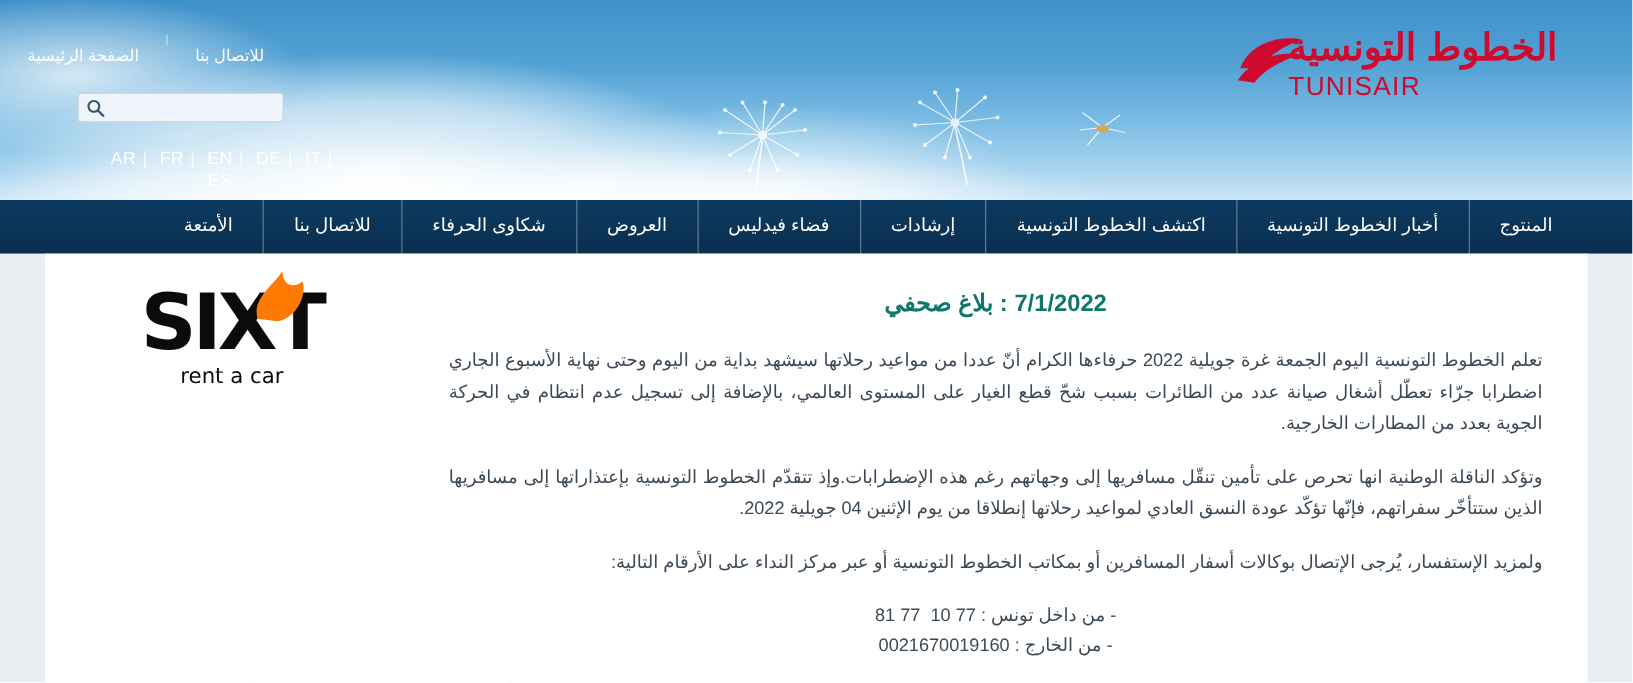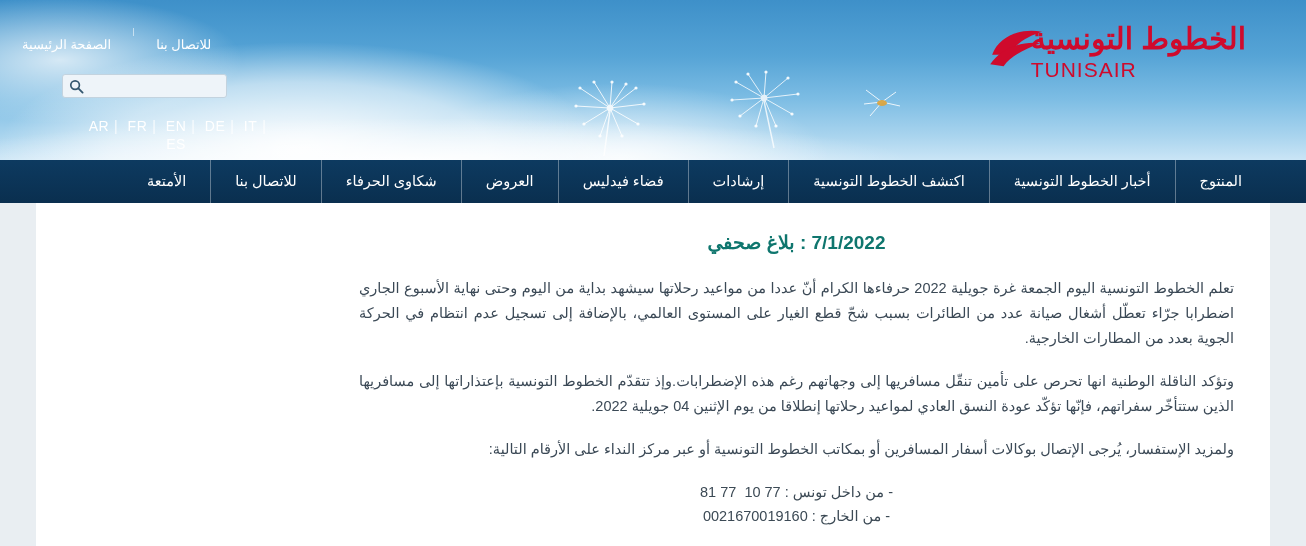--- a/index.html
+++ b/index.html
@@ -379,17 +379,26 @@
         <p>تعلم الخطوط التونسية اليوم الجمعة غرة جويلية 2022 حرفاءها الكرام أنّ عددا من مواعيد رحلاتها سيشهد بداية من اليوم وحتى نهاية الأسبوع الجاري اضطرابا جرّاء تعطّل أشغال صيانة عدد من الطائرات بسبب شحّ قطع الغيار على المستوى العالمي، بالإضافة إلى  تسجيل عدم انتظام في الحركة الجوية بعدد من المطارات الخارجية.</p>
         <p>وتؤكد الناقلة الوطنية انها تحرص على تأمين تنقّل مسافريها إلى وجهاتهم رغم هذه الإضطرابات.وإذ تتقدّم الخطوط التونسية بإعتذاراتها إلى مسافريها الذين ستتأخّر سفراتهم، فإنّها تؤكّد عودة النسق العادي لمواعيد رحلاتها إنطلاقا من يوم الإثنين 04 جويلية 2022.</p>
         <p>ولمزيد الإستفسار، يُرجى الإتصال بوكالات أسفار المسافرين أو بمكاتب الخطوط التونسية أو عبر مركز النداء على الأرقام التالية:</p>
         <div class="contact-lines">
           <div class="line">- من داخل تونس : 77 10  77 81</div>
           <div class="line">- من الخارج : 0021670019160</div>
         </div>
         <div class="cutoff"></div>
       </div>
 
+      <div class="sidebar">
+        <div class="sixt">
+          <svg class="flame" viewBox="0 0 52 44">
+            <path d="M10 40 C6 24, 20 16, 30 2 C30 14, 40 16, 46 10 C50 22, 40 40, 26 42 Z" fill="#ff7a00"></path>
+          </svg>
+          <div class="word">SIXT</div>
+          <div class="tag">rent a car</div>
+        </div>
+      </div>
 
     </div>
   </div>
 
 </div>
 
 </body></html>

